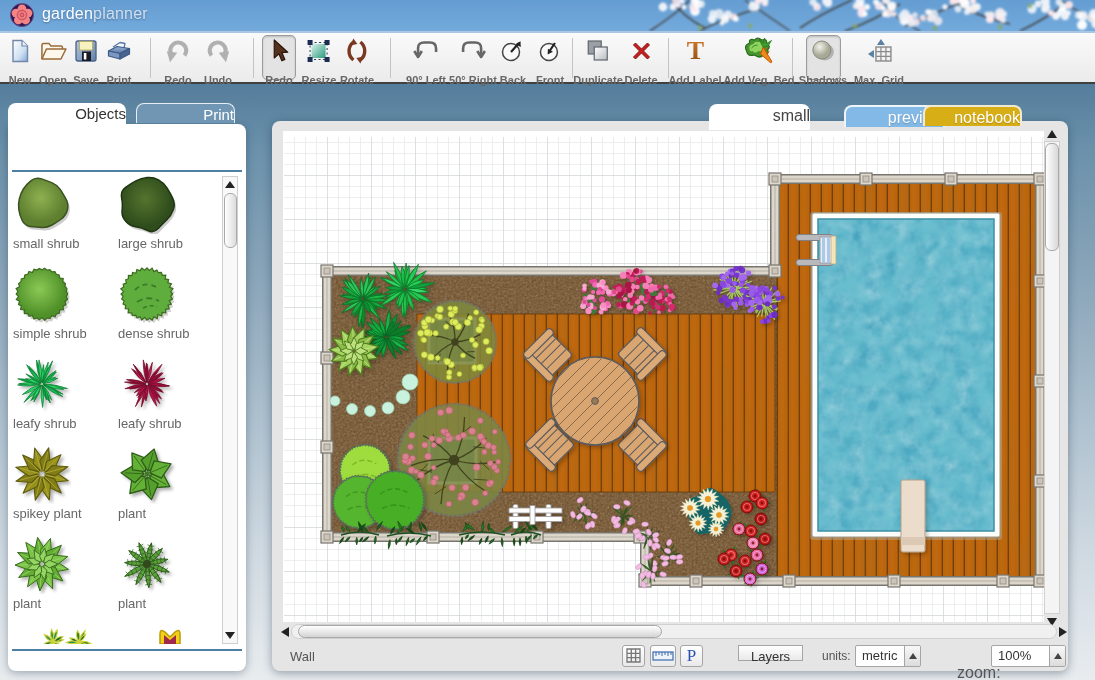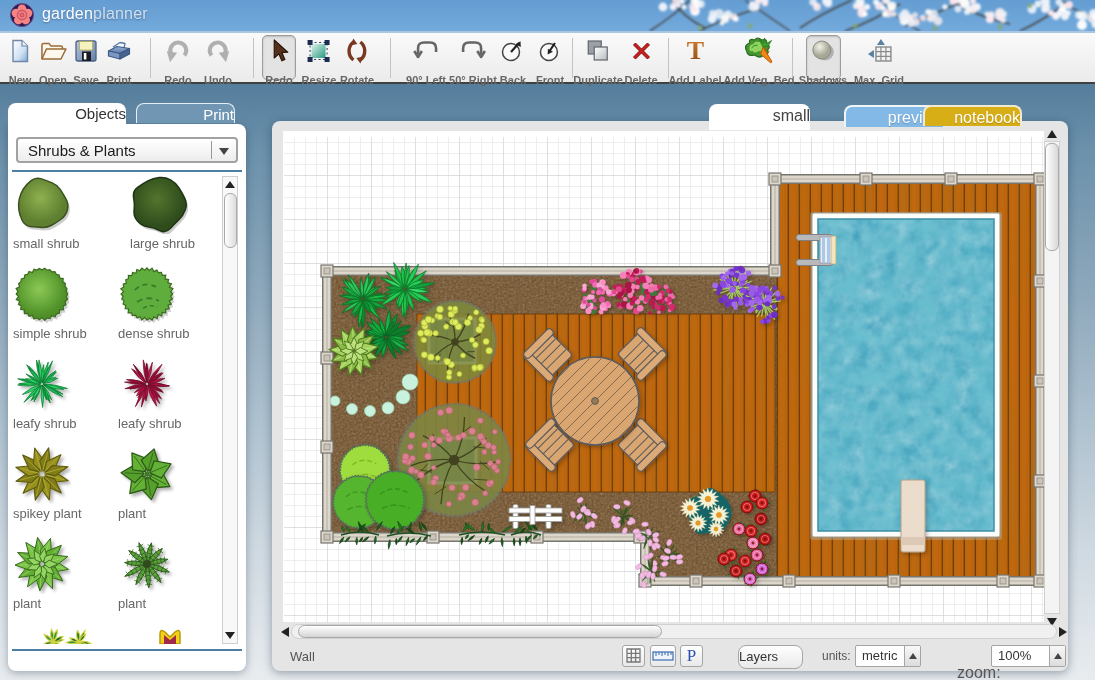--- a/index.html
+++ b/index.html
@@ -436,21 +436,20 @@
     <div class="tsep" style="left:150px"></div>
     <div class="tsep" style="left:253px"></div>
     <div class="tsep" style="left:390px"></div>
     <div class="tsep" style="left:572px"></div>
     <div class="tsep" style="left:668px"></div>
     <div class="tsep" style="left:792px"></div>
   </div>
 <div class="tab tab-objects">Objects</div>
 <div class="tab tab-tools">Print</div>
 <div class="lpanel">
-    <div class="dropdown">Shrubs &amp; Plants<div class="dsep"></div><div class="darr"></div></div>
     <div class="bluehr" style="top:46px"></div>
     <div class="bluehr" style="top:525px"></div>
     <div class="plist">
       <div class="pitem" style="left:3px;top:1px"><svg width="58" height="58" viewBox="0 0 58 58">
           <defs>
             <filter id="ishad" x="-30%" y="-30%" width="160%" height="160%">
               <feDropShadow dx="2.5" dy="2.5" stdDeviation="1.6" flood-color="#000" flood-opacity="0.3"></feDropShadow>
             </filter>
             <radialGradient id="g1" cx="45%" cy="40%">
               <stop offset="0%" stop-color="#8fb050"></stop>
@@ -461,21 +460,21 @@
               <stop offset="100%" stop-color="#2f4d1c"></stop>
             </radialGradient>
             <radialGradient id="g3" cx="45%" cy="40%">
               <stop offset="0%" stop-color="#8cc856"></stop>
               <stop offset="100%" stop-color="#4f9128"></stop>
             </radialGradient>
           </defs>
           <path d="M54.9,25.9 Q57.8,31.0 56.4,36.8 Q55.0,42.5 50.3,46.0 Q45.7,49.4 41.0,52.0 Q36.4,54.7 31.1,54.5 Q25.7,54.2 19.7,53.5 Q13.6,52.8 11.1,47.3 Q8.5,41.8 7.8,36.4 Q7.1,31.0 8.3,25.8 Q9.5,20.7 12.4,16.0 Q15.3,11.4 20.1,7.6 Q24.8,3.9 30.6,5.9 Q36.3,7.8 41.2,9.9 Q46.2,12.0 49.2,16.4 Q52.1,20.8 54.9,25.9 Z" fill="#00000033"></path>
           <path d="M52.9,22.9 Q55.8,28.0 54.4,33.8 Q53.0,39.5 48.3,43.0 Q43.7,46.4 39.0,49.0 Q34.4,51.7 29.1,51.5 Q23.7,51.2 17.7,50.5 Q11.6,49.8 9.1,44.3 Q6.5,38.8 5.8,33.4 Q5.1,28.0 6.3,22.8 Q7.5,17.7 10.4,13.0 Q13.3,8.4 18.1,4.6 Q22.8,0.9 28.6,2.9 Q34.3,4.8 39.2,6.9 Q44.2,9.0 47.2,13.4 Q50.1,17.8 52.9,22.9 Z" fill="url(#g1)" stroke="#3a5220" stroke-width="1.5"></path>
         </svg><div class="plb">small shrub</div></div>
-      <div class="pitem" style="left:120px;top:1px"><svg width="58" height="58" viewBox="0 0 58 58">
+      <div class="pitem" style="left:108px;top:1px"><svg width="58" height="58" viewBox="0 0 58 58">
           <defs>
             <filter id="ishad" x="-30%" y="-30%" width="160%" height="160%">
               <feDropShadow dx="2.5" dy="2.5" stdDeviation="1.6" flood-color="#000" flood-opacity="0.3"></feDropShadow>
             </filter>
             <radialGradient id="g1" cx="45%" cy="40%">
               <stop offset="0%" stop-color="#8fb050"></stop>
               <stop offset="100%" stop-color="#5d7f2f"></stop>
             </radialGradient>
             <radialGradient id="g2" cx="45%" cy="40%">
               <stop offset="0%" stop-color="#54742e"></stop>
@@ -2149,18 +2148,18 @@
     <div class="statusbar">
       <div style="position:absolute;left:18px;top:6px">Wall</div>
       <div class="sbtn" style="left:350px;top:2px;width:23px;height:22px"><svg width="21" height="20" viewBox="0 0 21 20">
           <path d="M4,3 H17 V16 H4 Z M8.3,3 V16 M12.6,3 V16 M4,7.3 H17 M4,11.6 H17" fill="none" stroke="#777" stroke-width="1.3"></path>
         </svg></div>
       <div class="sbtn" style="left:378px;top:2px;width:26px;height:22px"><svg width="24" height="20" viewBox="0 0 24 20">
           <rect x="2" y="6" width="20" height="8" fill="#eef4fa" stroke="#3a6ab0" stroke-width="1.2"></rect>
           <path d="M5,6 v4 M8,6 v3 M11,6 v4 M14,6 v3 M17,6 v4 M20,6 v3" stroke="#3a6ab0" stroke-width="1"></path>
         </svg></div>
       <div class="sbtn" style="left:408px;top:2px;width:23px;height:22px;font-family:'Liberation Serif',serif;font-size:17px;color:#2a50b0;text-align:center;line-height:20px">P</div>
-      <div class="sbtn" style="left:466px;top:2px;width:65px;height:24px;line-height:21px;color:#333;border-radius:8px">Layers</div>
+      <div class="sbtn" style="left:466px;top:2px;width:65px;height:16px;text-align:center;line-height:21px;color:#333;border-radius:0">Layers</div>
       <div style="position:absolute;left:550px;top:6px;font-size:12px">units:</div>
       <div class="combo" style="left:583px;top:2px;width:66px">metric<div class="spin"></div></div>
       <div style="position:absolute;left:685px;top:21px;font-size:16px">zoom:</div>
       <div class="combo" style="left:719px;top:2px;width:75px">100%<div class="spin"></div></div>
     </div>
   </div>
 </body></html>

